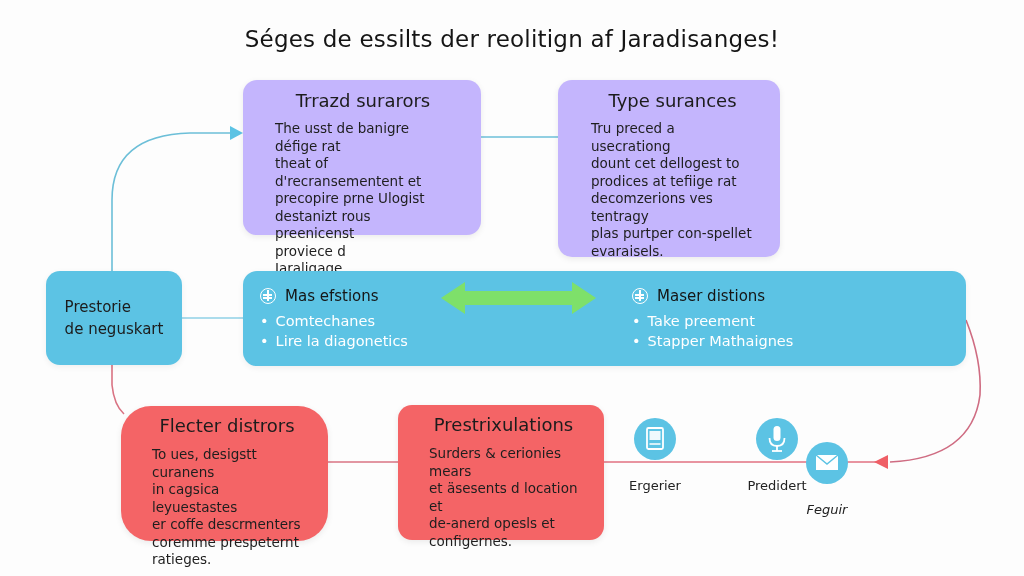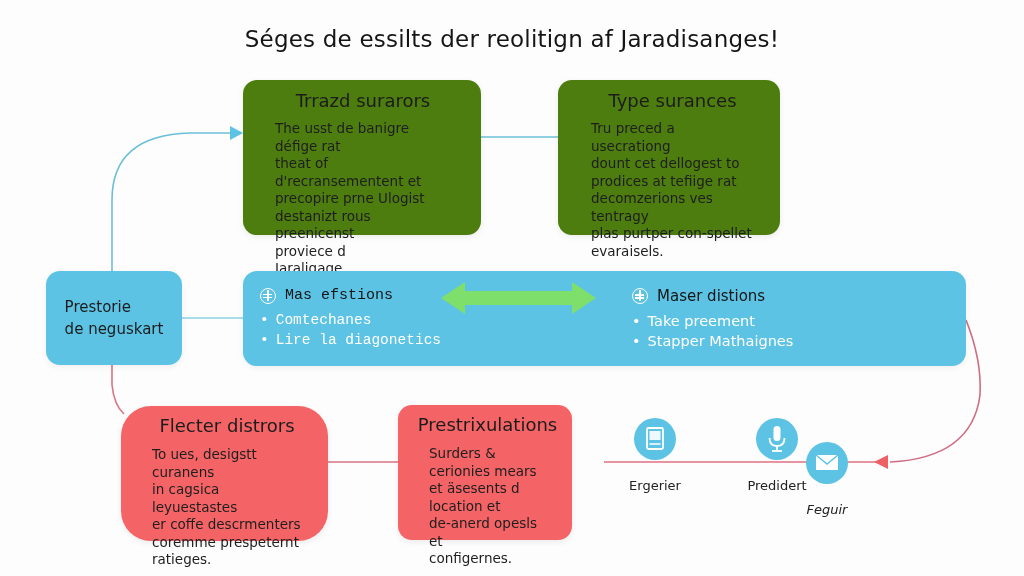--- a/index.html
+++ b/index.html
@@ -1,45 +1,45 @@
 <!DOCTYPE html>
 <html><head>
 <meta charset="utf-8">
 <style>
   html, body { margin:0; padding:0; }
   body { width:1024px; height:576px; background:#fdfdfd; position:relative; overflow:hidden;
          font-family:"DejaVu Sans", "Liberation Sans", sans-serif; color:#1f1f1f; }
   .title { position:absolute; left:0; right:0; top:26px; text-align:center; font-size:23px; color:#151515; letter-spacing:0.2px; }
   svg.lines { position:absolute; left:0; top:0; width:1024px; height:576px; }
   .box { position:absolute; border-radius:14px; box-sizing:border-box; }
-  .orange { background:#4d7c0f; box-shadow:0 2px 6px rgba(0,0,0,0.08); }
+  .orange { background:#c4b5fd; box-shadow:0 2px 6px rgba(0,0,0,0.08); }
   .blue { background:#5cc3e4; box-shadow:0 2px 6px rgba(0,0,0,0.06); }
   .red { background:#f46466; box-shadow:0 2px 6px rgba(0,0,0,0.08); }
   .box h3 { margin:0; font-weight:normal; text-align:center; font-size:18px; color:#1c1c1c; }
   .box p { margin:16px; font-size:13.5px; line-height:17.5px; color:#1e1e1e; white-space:pre-line; }
   #b-trazd { left:243px; top:80px; width:238px; height:155px; padding:10px 14px 0 16px; }
   #b-trazd p { margin-top:9px; }
-  #b-type { left:558px; top:80px; width:222px; height:155px; padding:10px 10px 0 17px; }
+  #b-type { left:558px; top:80px; width:222px; height:177px; padding:10px 10px 0 17px; }
   #b-type p { margin-top:9px; }
   #b-prest { left:46px; top:271px; width:136px; height:94px; display:flex; align-items:center; justify-content:center; text-align:left; font-size:15px; line-height:22px; color:#1c1c1c; white-space:pre-line; }
   #b-wide { left:243px; top:271px; width:723px; height:95px; }
   .col { position:absolute; top:16px; }
   .col .hd { display:flex; align-items:center; font-size:15px; color:#151515; }
   .col .hd .ic { width:16px; height:16px; border-radius:50%; border:1.5px solid #fff; margin-right:9px; position:relative; box-sizing:border-box; }
   .col .hd .ic::before { content:""; position:absolute; left:6px; top:1px; width:1.5px; height:11px; background:#fff; }
   .col .hd .ic::after { content:""; position:absolute; left:2px; top:5px; width:9px; height:1.5px; background:#fff; box-shadow:0 3px 0 #fff; }
   .col ul { list-style:none; margin:6px 0 0 0; padding:0; }
   .col li { font-size:14.5px; color:#fff; line-height:20px; }
   .col li::before { content:"•"; margin-right:7px; }
-  #col1 { left:17px;font-family:Liberation Mono, monospace; }
+  #col1 { left:17px; }
   #col2 { left:389px; }
   .dbl-arrow { position:absolute; left:198px; top:9px; width:155px; height:36px; }
   #b-flecter { left:121px; top:406px; width:207px; height:135px; padding:9px 10px 0 15px;border-radius:30px; }
   #b-flecter p { margin-top:10px; }
-  #b-prestrix { left:398px; top:405px; width:174px; height:135px; padding:9px 10px 0 15px; }
+  #b-prestrix { left:398px; top:405px; width:206px; height:135px; padding:9px 10px 0 15px; }
   #b-prestrix p { margin-top:10px; }
   .tool { position:absolute; width:80px; text-align:center; }
   .tool .circ { width:42px; height:42px; border-radius:50%; background:#5cc3e4; margin:0 auto; position:relative; }
   .tool .lbl { margin-top:18px; font-size:13px; color:#222; }
   #t1 { left:615px; top:418px; }
   #t2 { left:737px; top:418px; }
   #t3 { left:787px; top:442px;font-style:italic; }
 </style>
 </head>
 <body>

